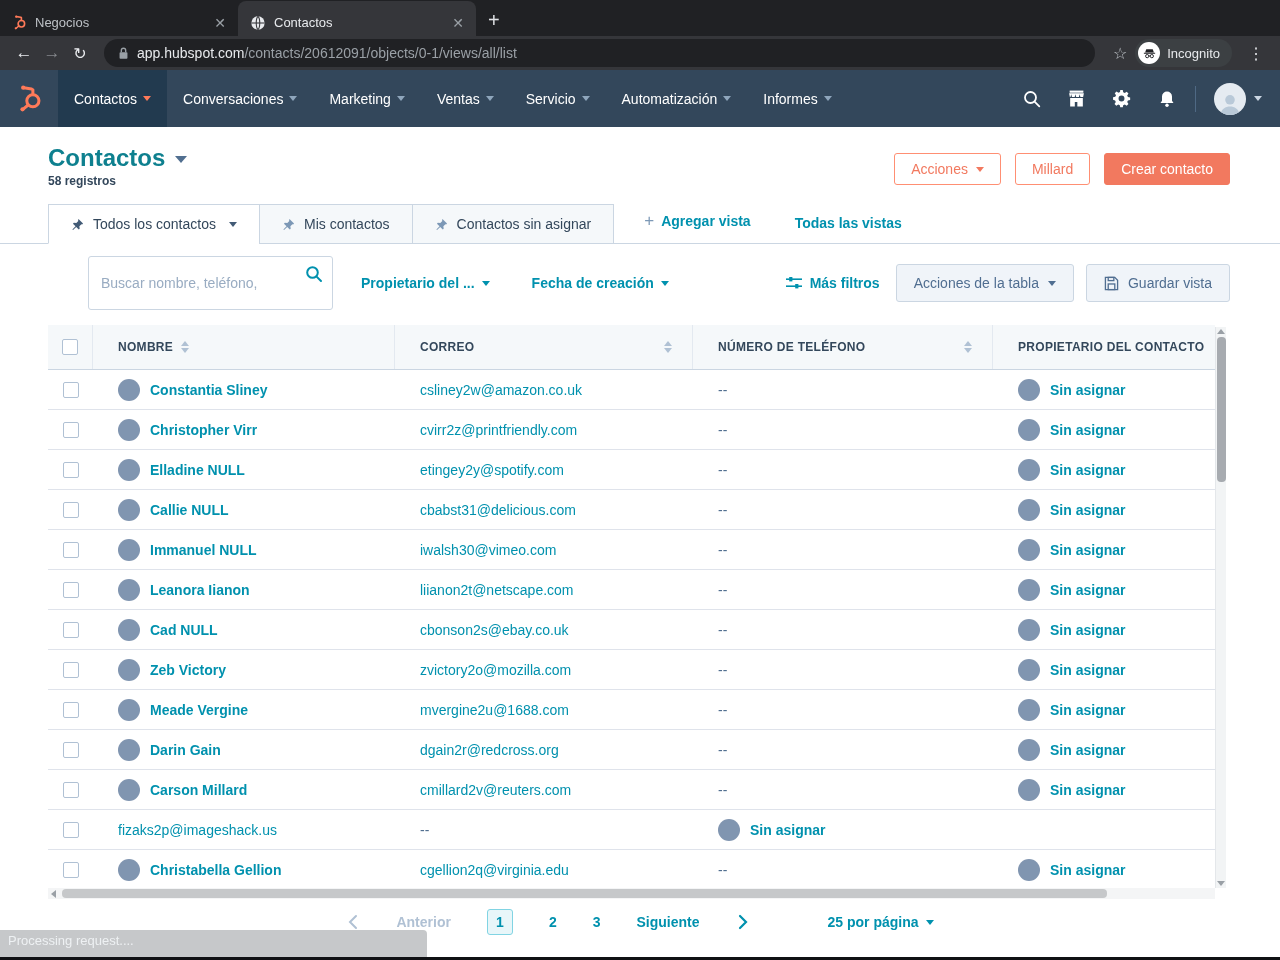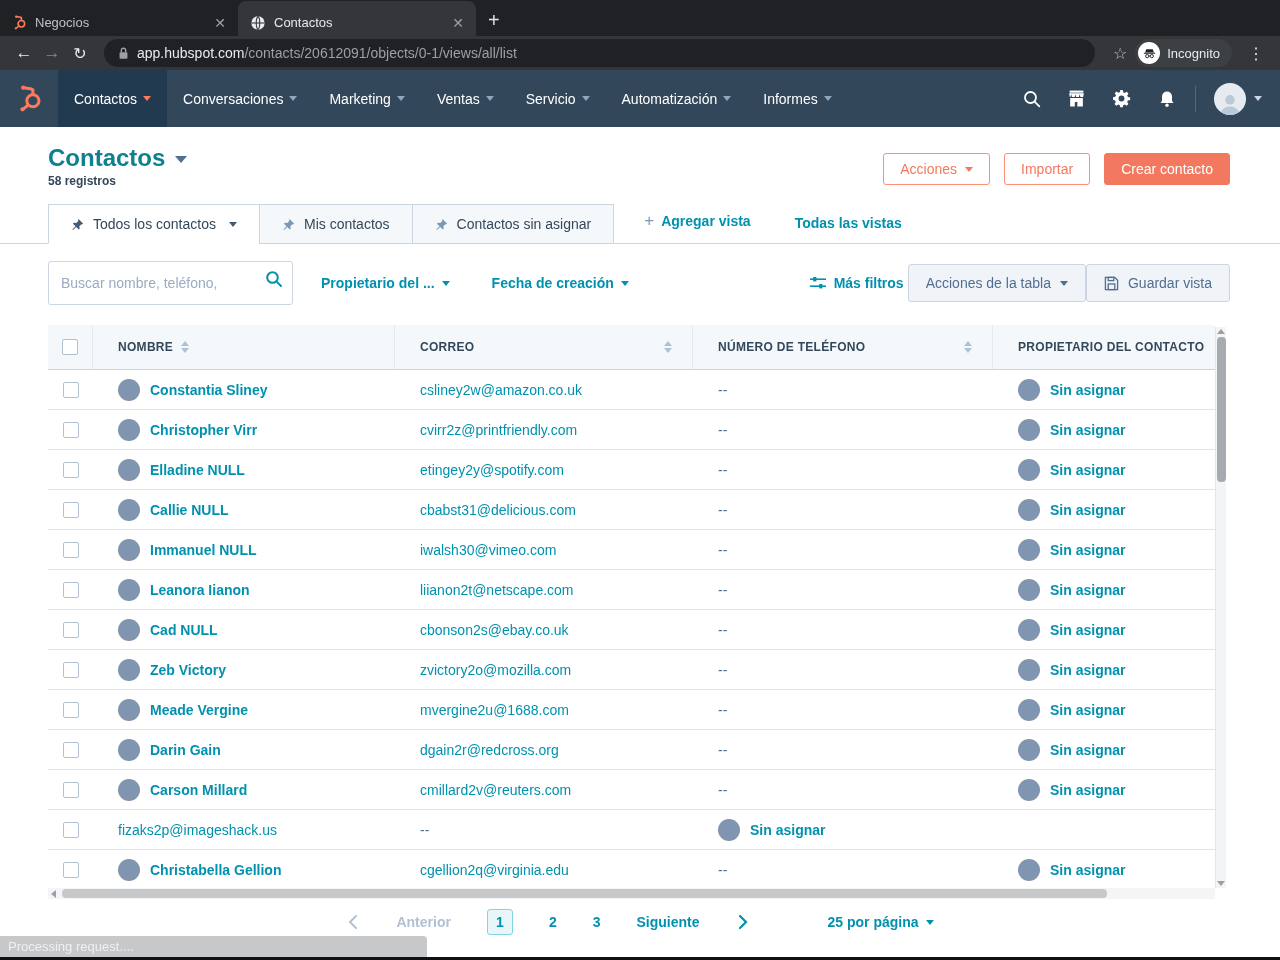--- a/index.html
+++ b/index.html
@@ -74,33 +74,33 @@
   .pin{color:#7c98b6;display:flex;}
   .vtab.active .pin{color:#425b76;}
   .vtab-caret{width:0;height:0;border-left:4px solid transparent;border-right:4px solid transparent;
               border-top:5px solid #425b76;margin-left:4px;}
   .view-link{display:flex;align-items:center;gap:7px;font-size:14px;font-weight:bold;
              color:var(--link-teal,#0091ae);margin-left:30px;margin-bottom:12px;}
   .view-link .plus{color:#7c98b6;font-size:17px;font-weight:normal;}
   .view-link.all{margin-left:44px;}
 
   .filter-row{position:absolute;top:136px;left:48px;right:50px;height:40px;display:flex;align-items:center;}
-  .search-box{position:relative;width:245px;height:44px;}
+  .search-box{position:relative;width:245px;height:54px;margin-left:40px;}
   .search-box input{width:100%;height:100%;border:1px solid #cbd6e2;border-radius:3px;
                     padding:0 36px 0 12px;font-size:14px;color:#33475b;outline:none;
                     font-family:"Liberation Sans",sans-serif;}
   .search-box input::placeholder{color:#99acc2;}
   .search-box .mag{position:absolute;right:10px;top:9px;}
   .filter-dd{display:flex;align-items:center;gap:7px;font-size:14px;font-weight:bold;
              color:var(--link-teal,#0091ae);}
   .dd-caret{width:0;height:0;border-left:4px solid transparent;border-right:4px solid transparent;
             border-top:5px solid var(--link-teal,#0091ae);}
   .fr-owner{margin-left:28px;}
   .fr-date{margin-left:42px;}
-  .fr-right{margin-left:auto;display:flex;align-items:center;}
+  .fr-right{margin-left:auto;display:flex;align-items:center;gap:12px;}
   .more-filters{display:flex;align-items:center;gap:8px;font-size:14px;font-weight:bold;
                 color:var(--link-teal,#0091ae);margin-right:4px;}
   .btn-secondary{height:38px;background:#f0f4f9;border:1px solid #cbd6e2;border-radius:3px;
                  color:#506e91;font-size:14px;display:flex;align-items:center;gap:9px;padding:0 17px;}
   .btn-secondary .btn-caret{border-top-color:#506e91;}
 
   
   .thead{position:absolute;top:198px;left:48px;width:1167px;height:45px;background:#f5f8fa;
          border-bottom:1px solid #cbd6e2;display:grid;grid-template-columns:45px 302px 298px 300px 222px;}
   .th{display:flex;align-items:center;font-size:12px;font-weight:bold;color:#33475b;
@@ -139,21 +139,21 @@
 
   
   .pagination{position:absolute;top:782px;left:0;right:0;display:flex;align-items:center;
               justify-content:center;gap:36px;font-size:14px;font-weight:bold;}
   .pg-dis{color:#b0c1d4;}
   .pg-link{color:var(--link-teal,#0091ae);}
   .pg-current{width:26px;height:26px;border:1px solid #81d4e3;background:#e8f6f9;border-radius:3px;
               color:var(--link-teal,#0091ae);display:flex;align-items:center;justify-content:center;}
   .per-page{display:flex;align-items:center;gap:7px;color:var(--link-teal,#0091ae);margin-left:42px;}
 
-  .status-bubble{position:absolute;left:0;bottom:3px;width:427px;height:21px;background:#c6c8ca;
+  .status-bubble{position:absolute;left:0;bottom:3px;width:427px;height:27px;background:#c6c8ca;
                  border-radius:0 4px 0 0;color:#eef1f3;font-size:13px;line-height:21px;padding-left:8px;}
   .bottom-strip{position:absolute;left:0;bottom:0;width:100%;height:3px;background:#101114;}
 
   svg{display:block;}
 </style>
 </head>
 <body>
 
 <div class="tabstrip">
   <div class="btab">
@@ -307,21 +307,21 @@
     <span class="title-caret"></span>
   </div>
   <div class="record-count">58 registros</div>
 
   <div class="header-actions">
     <button class="btn btn-outline">
       <span>Acciones</span>
       <span class="btn-caret"></span>
     </button>
     <button class="btn btn-outline">
-      <span>Importar</span>
+      <span>Millard</span>
     </button>
     <button class="btn btn-primary">
       <span>Crear contacto</span>
     </button>
   </div>
 
   <div class="views">
     <div class="vtab active">
       <span class="pin">
         <svg width="13" height="13" viewBox="0 0 16 16" fill="currentColor">

